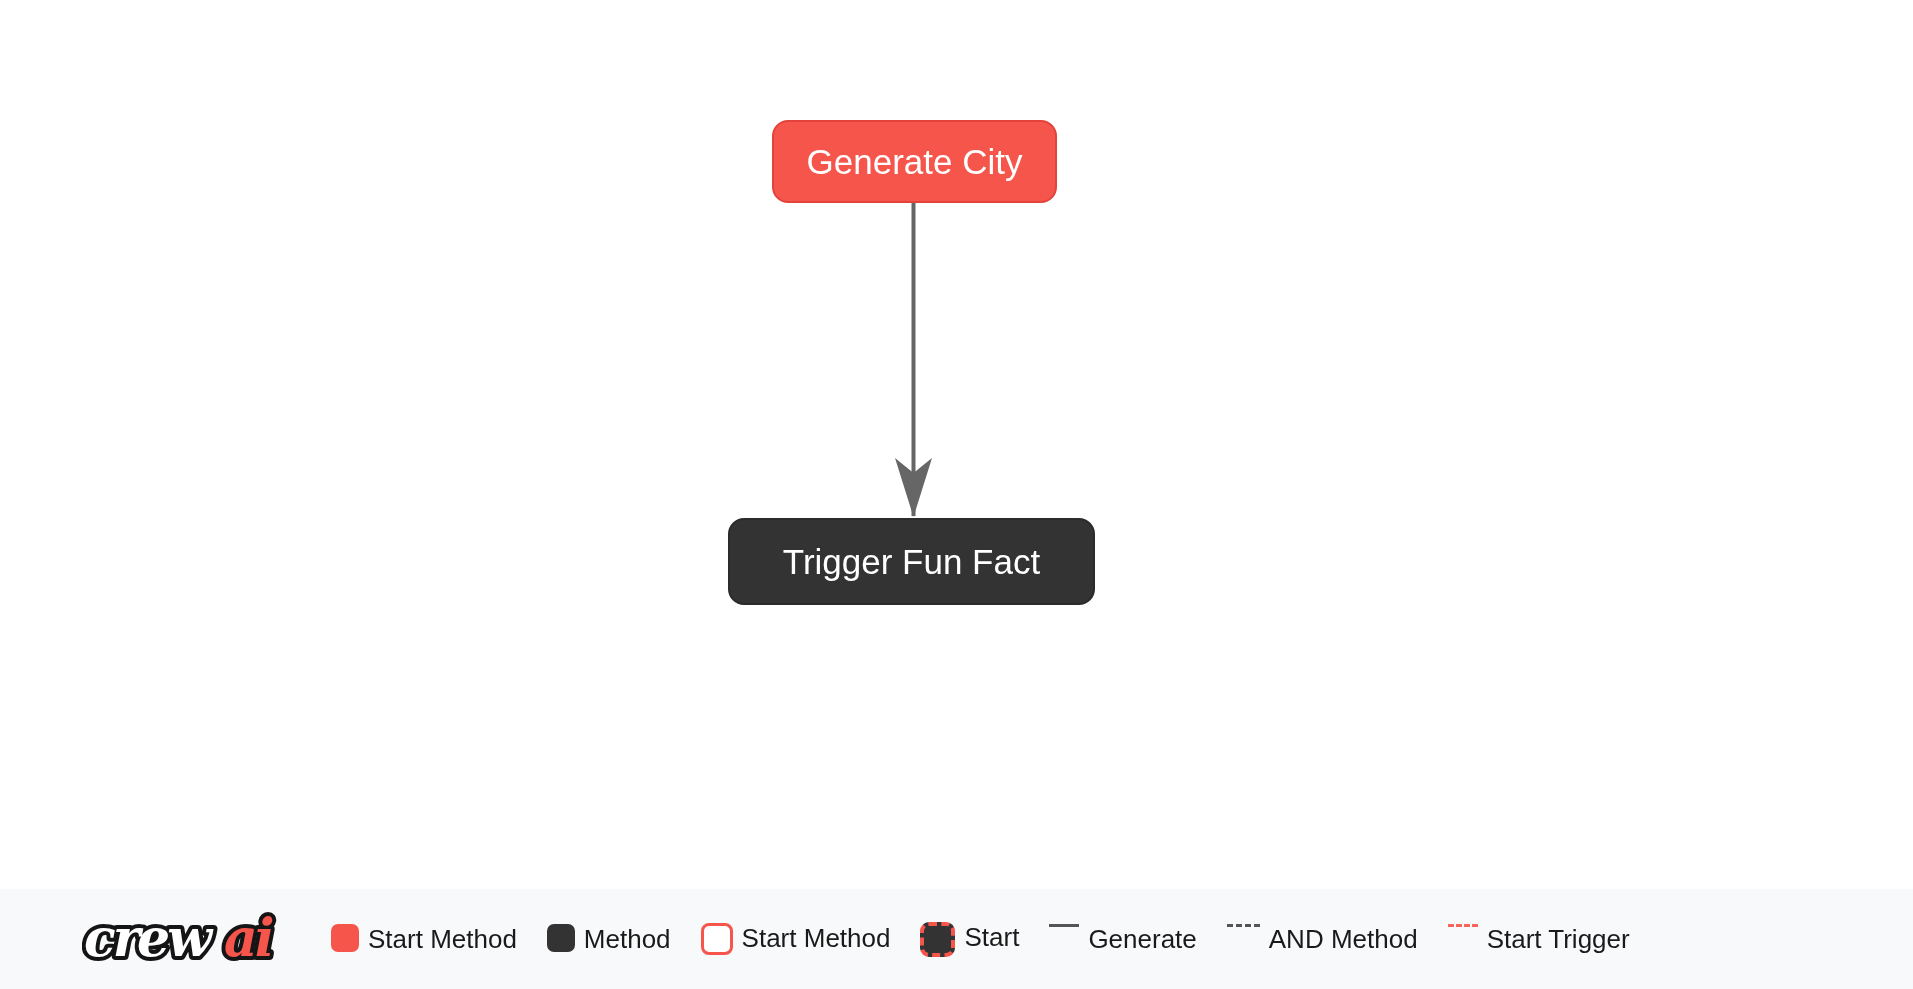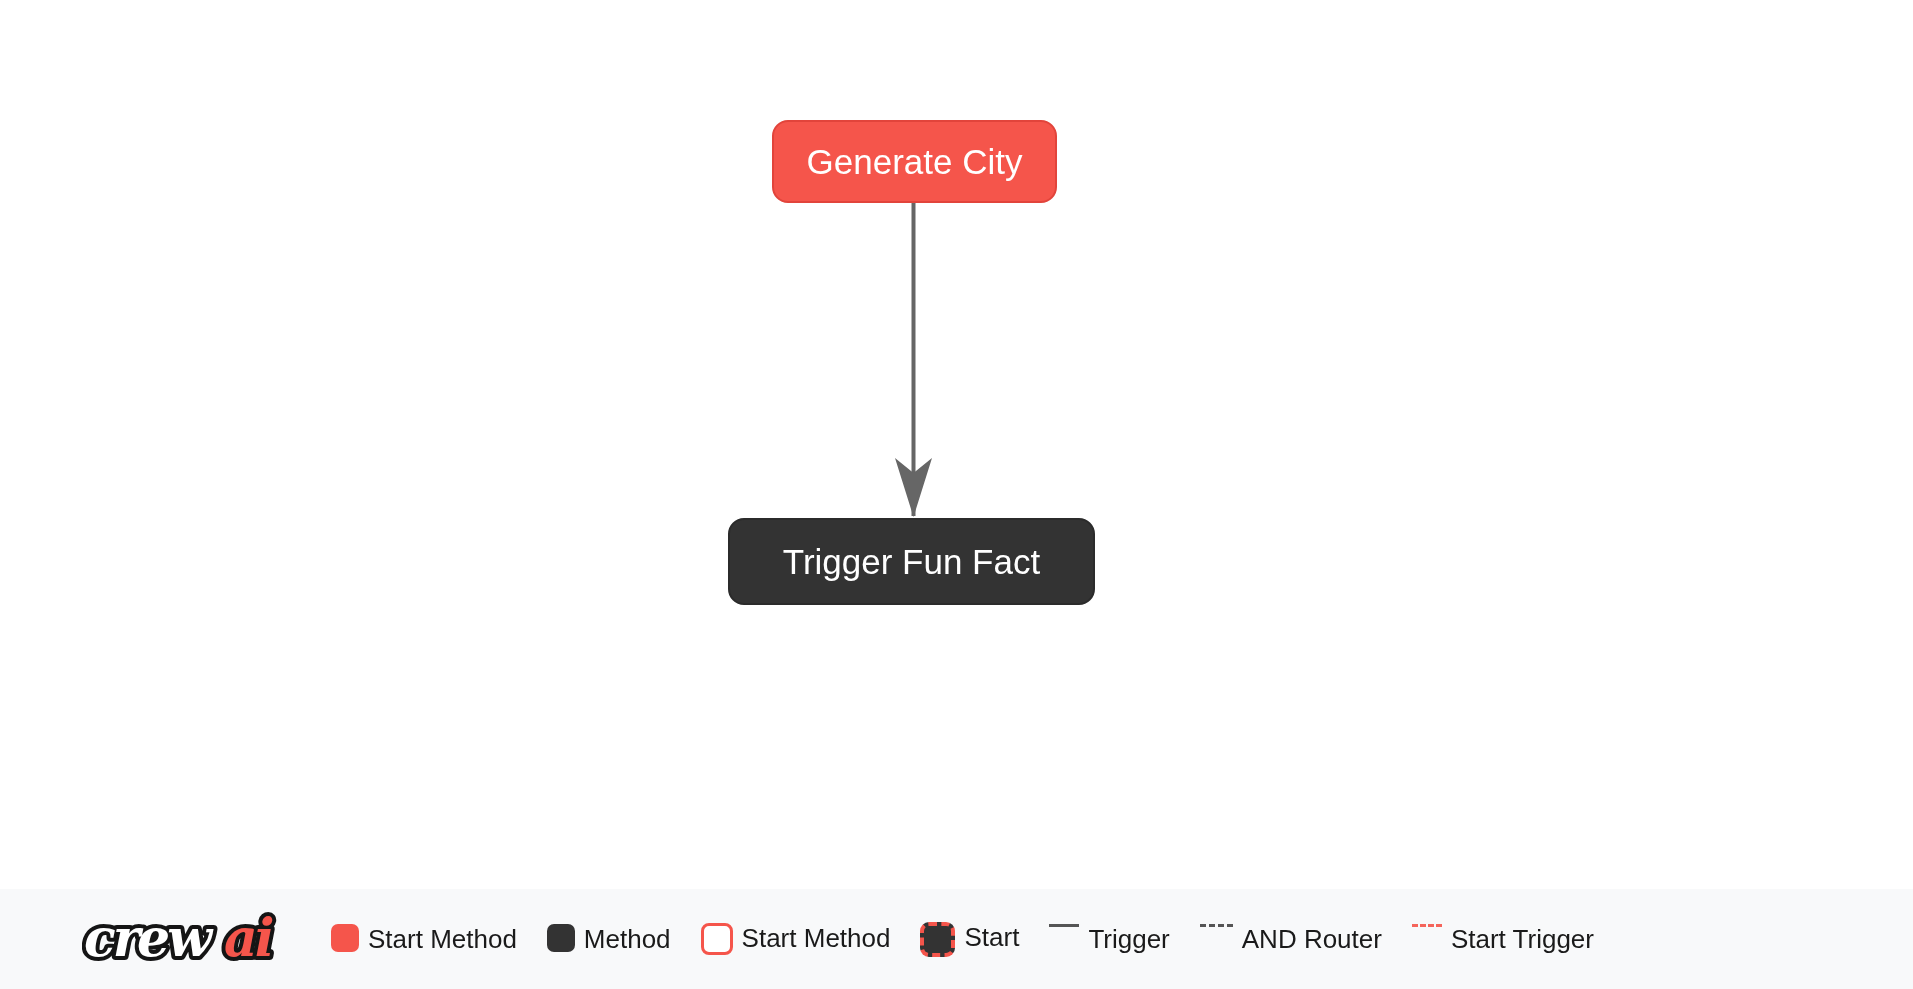--- a/index.html
+++ b/index.html
@@ -87,26 +87,26 @@
       <span class="legend-label">Start Method</span>
     </div>
 
     <div class="legend-item">
       <span class="sw sw-router"></span>
       <span class="legend-label">Start</span>
     </div>
 
     <div class="legend-item">
       <span class="ln ln-solid"></span>
-      <span class="legend-label">Trigger</span>
+      <span class="legend-label">Generate</span>
     </div>
 
     <div class="legend-item">
       <span class="ln ln-dashed"></span>
-      <span class="legend-label">AND Router</span>
+      <span class="legend-label">AND Method</span>
     </div>
 
     <div class="legend-item">
       <span class="ln ln-dashed-red"></span>
       <span class="legend-label">Start Trigger</span>
     </div>
 
   </div>
 </div>
 

